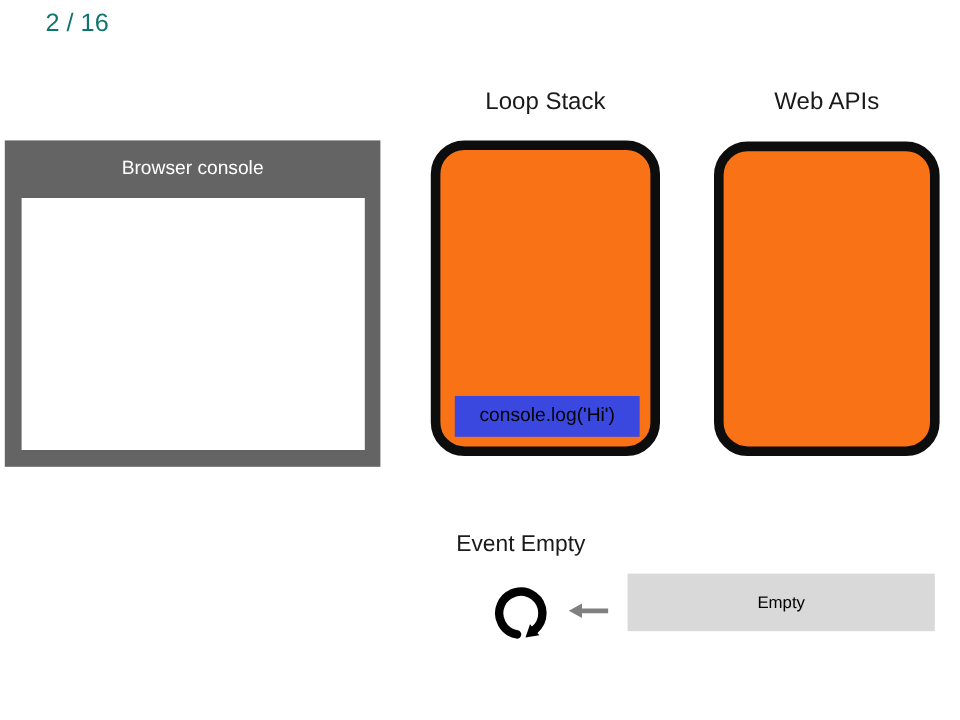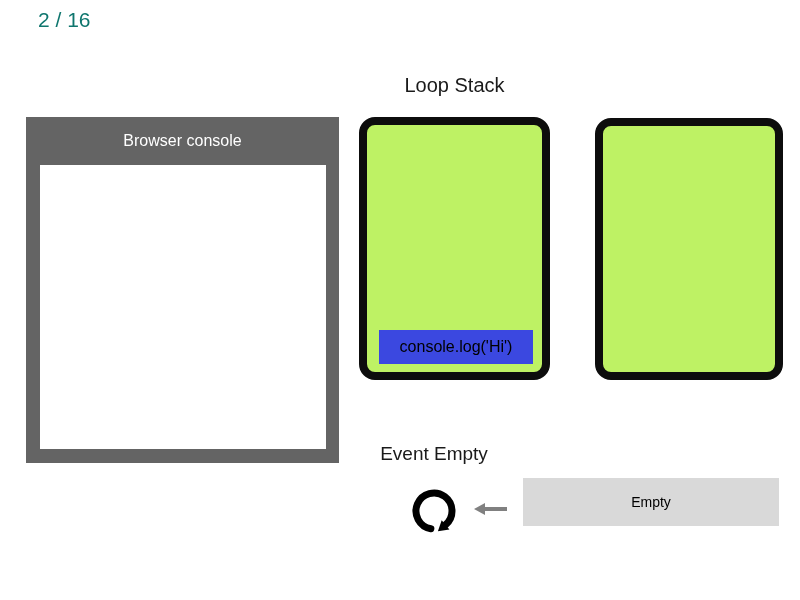--- a/index.html
+++ b/index.html
@@ -15,22 +15,22 @@
 
   
   .step-counter {
     left: 38px; top: 8px;
     font-size: 21px;
     color: #0f766e;
   }
 
   
   .console-box {
-    left: 26px; top: 117px;
-    width: 313px; height: 346px;
+    left: 4px; top: 117px;
+    width: 313px; height: 272px;
   }
   .console-header {
     position: absolute;
     left: 0; top: 0; right: 0;
     height: 48px;
     display: flex; align-items: center; justify-content: center;
     font-size: 16px;
   }
   .console-inner {
     position: absolute;
@@ -45,22 +45,22 @@
     text-align: center;
   }
   .title-call-stack { left: 359px; top: 74px; width: 191px; }
   .title-web-apis  { left: 595px; top: 74px; width: 188px; }
   .title-event-loop { left: 368px; top: 443px; width: 132px; font-size: 19px; }
   .title-callback-queue { left: 563px; top: 442px; width: 178px; font-size: 19px; }
 
   
   .framed-box {
     border: 8px solid #0d0d0d;
-    border-radius: 16px;
-    background: #bef264;
+    border-radius: 28px;
+    background: #f97316;
     box-sizing: border-box;
   }
   .call-stack-box { left: 359px; top: 117px; width: 191px; height: 263px; }
   .web-apis-box   { left: 595px; top: 118px; width: 188px; height: 262px; }
 
   
   .stack-frame {
     position: absolute;
     left: 12px; right: 9px; bottom: 8px;
     height: 34px;
@@ -90,20 +90,21 @@
   <div class="abs console-box" style="background-color: rgb(100, 100, 100);">
     <div class="console-header" style="color: rgb(255, 255, 255);">Browser console</div>
     <div class="console-inner"></div>
   </div>
 
   <div class="abs panel-title title-call-stack">Loop Stack</div>
   <div class="abs framed-box call-stack-box" style="border-color: rgb(13, 13, 13);">
     <div class="stack-frame" style="background-color: rgb(59, 72, 224);">console.log('Hi')</div>
   </div>
 
+  <div class="abs panel-title title-web-apis">Web APIs</div>
   <div class="abs framed-box web-apis-box" style="border-color: rgb(13, 13, 13);"></div>
 
   <div class="abs panel-title title-event-loop">Event Empty</div>
   <svg class="abs loop-icon" viewBox="0 0 52 52">
     <path d="M 22.87 43.73 A 18 18 0 1 1 37.57 39.79" fill="none" stroke="#000000" stroke-width="7" stroke-linecap="round"></path>
     <polygon points="41.4,44.4 33.7,35.2 29.9,46.2" fill="#000000"></polygon>
   </svg>
 
   <svg class="abs flow-arrow" viewBox="0 0 33 16">
     <line x1="11" y1="8" x2="33" y2="8" stroke="#808080" stroke-width="4"></line>

